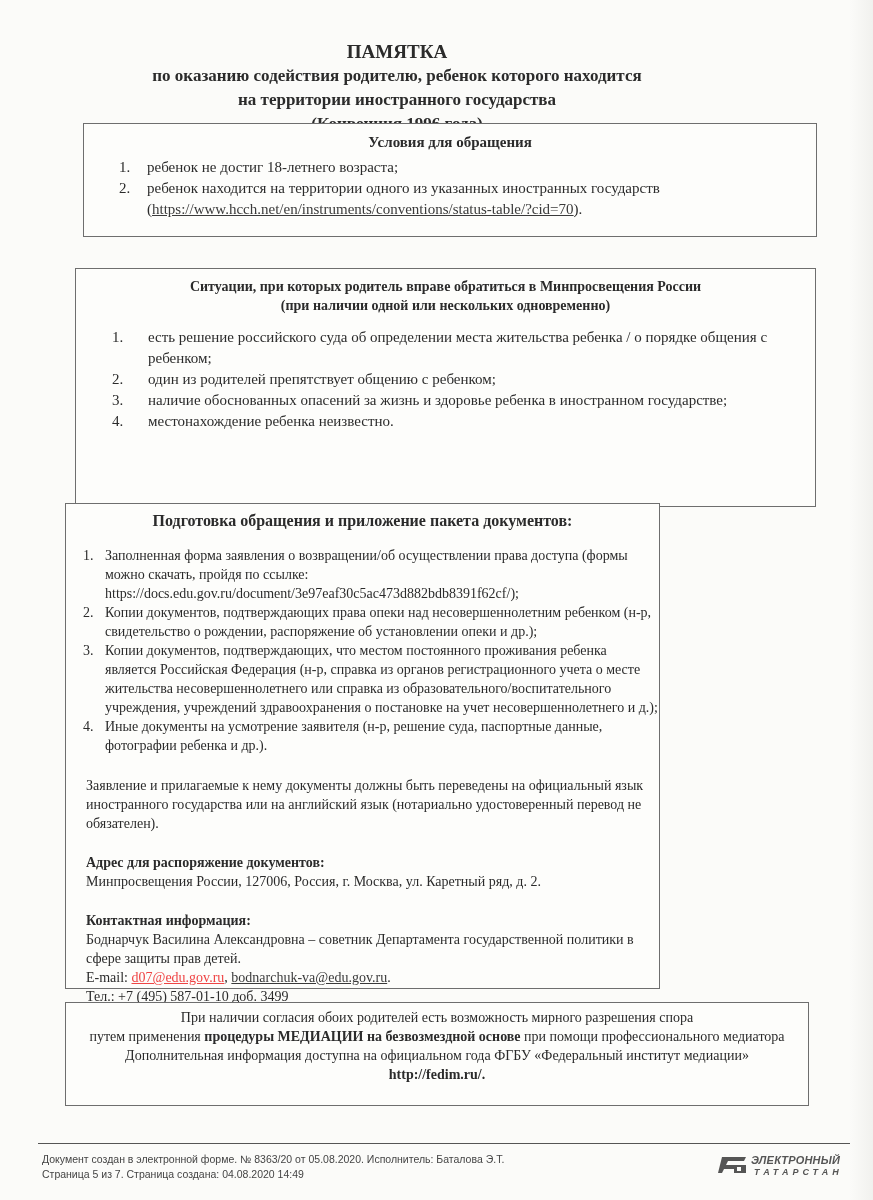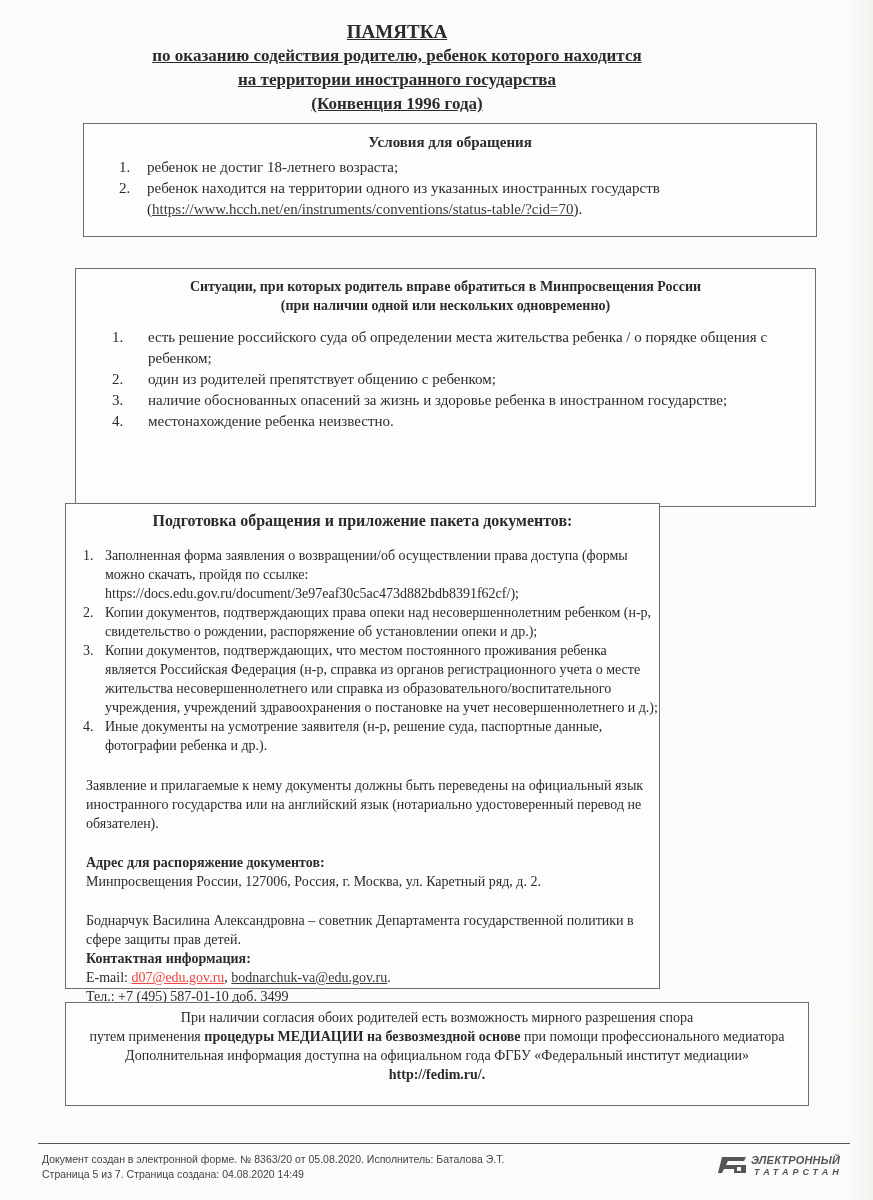--- a/index.html
+++ b/index.html
@@ -3,22 +3,22 @@
   <meta charset="utf-8">
   <style>
     html, body { margin: 0; padding: 0; }
     body {
       width: 873px; height: 1200px; position: relative; overflow: hidden;
       background: #fbfbf9;
       font-family: "Liberation Serif", serif;
       color: #2b2b2b;
     }
     .title-block {
-      position: absolute; left: 0; top: 20px; width: 734px;
-      text-align: center; font-weight: bold; line-height: 24px; text-decoration: underline;
+      position: absolute; left: 0; top: 40px; width: 734px;
+      text-align: center; font-weight: bold; line-height: 24px;
     }
     .title-main { font-size: 19px; margin-left: 60px; }
     .title-sub { font-size: 17px; margin-left: 60px; }
 
     .box {
       position: absolute; border: 1.5px solid #6e6e6e; box-sizing: border-box;
       background: #fdfdfb;
     }
     #box1 { left: 75px; top: 123px; width: 734px; height: 114px; margin-left: 8px; }
     #box2 { left: 75px; top: 268px; width: 741px; height: 239px; }
@@ -158,22 +158,22 @@
       <span class="num">4.</span>
       <span>Иные документы на усмотрение заявителя (н-р, решение суда, паспортные данные, фотографии ребенка и др.).</span>
     </li>
   </ol>
   <div class="gap" style="height:21px"></div>
   <div class="para">Заявление и прилагаемые к нему документы должны быть переведены на официальный язык иностранного государства или на английский язык (нотариально удостоверенный перевод не обязателен).</div>
   <div class="gap"></div>
   <div class="para para-bold">Адрес для распоряжение документов:</div>
   <div class="para">Минпросвещения России, 127006, Россия, г. Москва, ул. Каретный ряд, д. 2.</div>
   <div class="gap"></div>
+  <div class="para para-bold">Контактная информация:</div>
   <div class="para">Боднарчук Василина Александровна – советник Департамента государственной политики в сфере защиты прав детей.</div>
-  <div class="para para-bold">Контактная информация:</div>
   <div class="para">
     <span>E-mail: </span><span class="link-faint">d07@edu.gov.ru</span><span>, </span><span class="link">bodnarchuk-va@edu.gov.ru</span><span>.</span>
   </div>
   <div class="para">Тел.: +7 (495) 587-01-10 доб. 3499</div>
   <div class="gap"></div>
   <div class="para">Срок рассмотрения обращения – 30 дней.</div>
 </div>
 
 <div class="box" id="box4">
   <div class="center">

